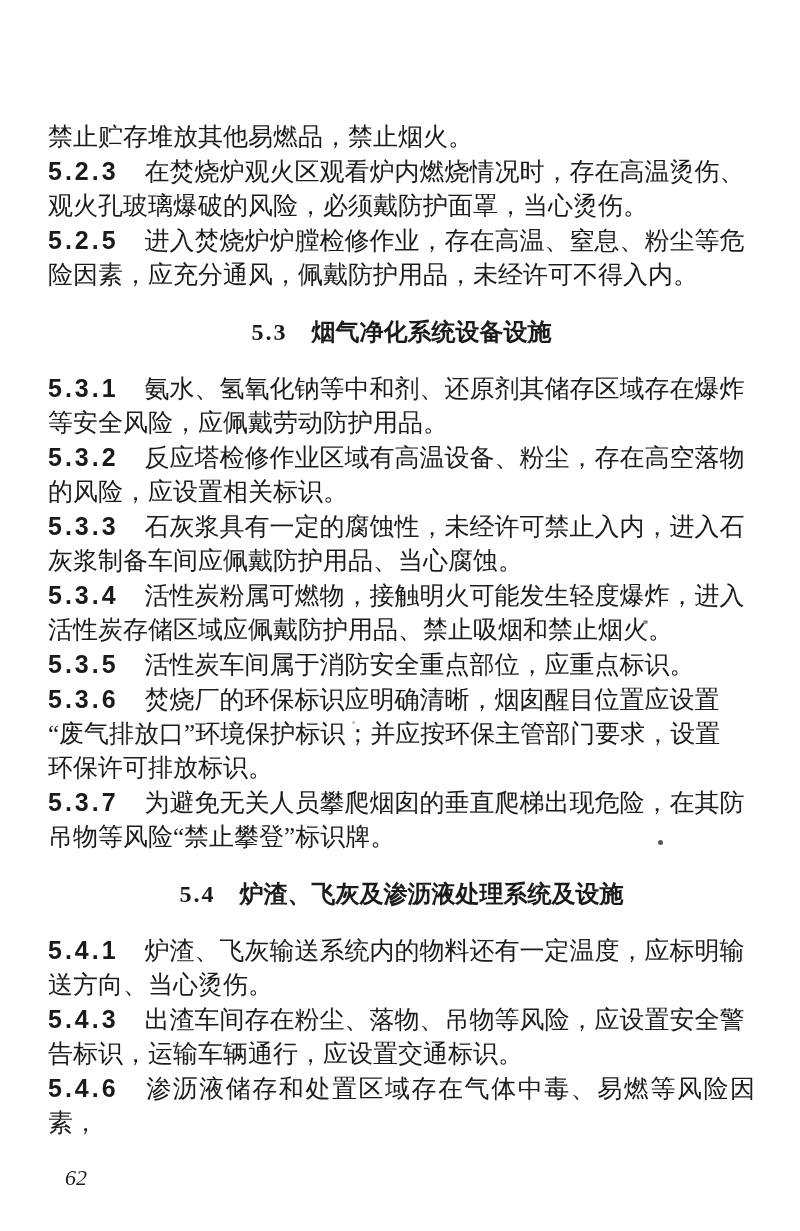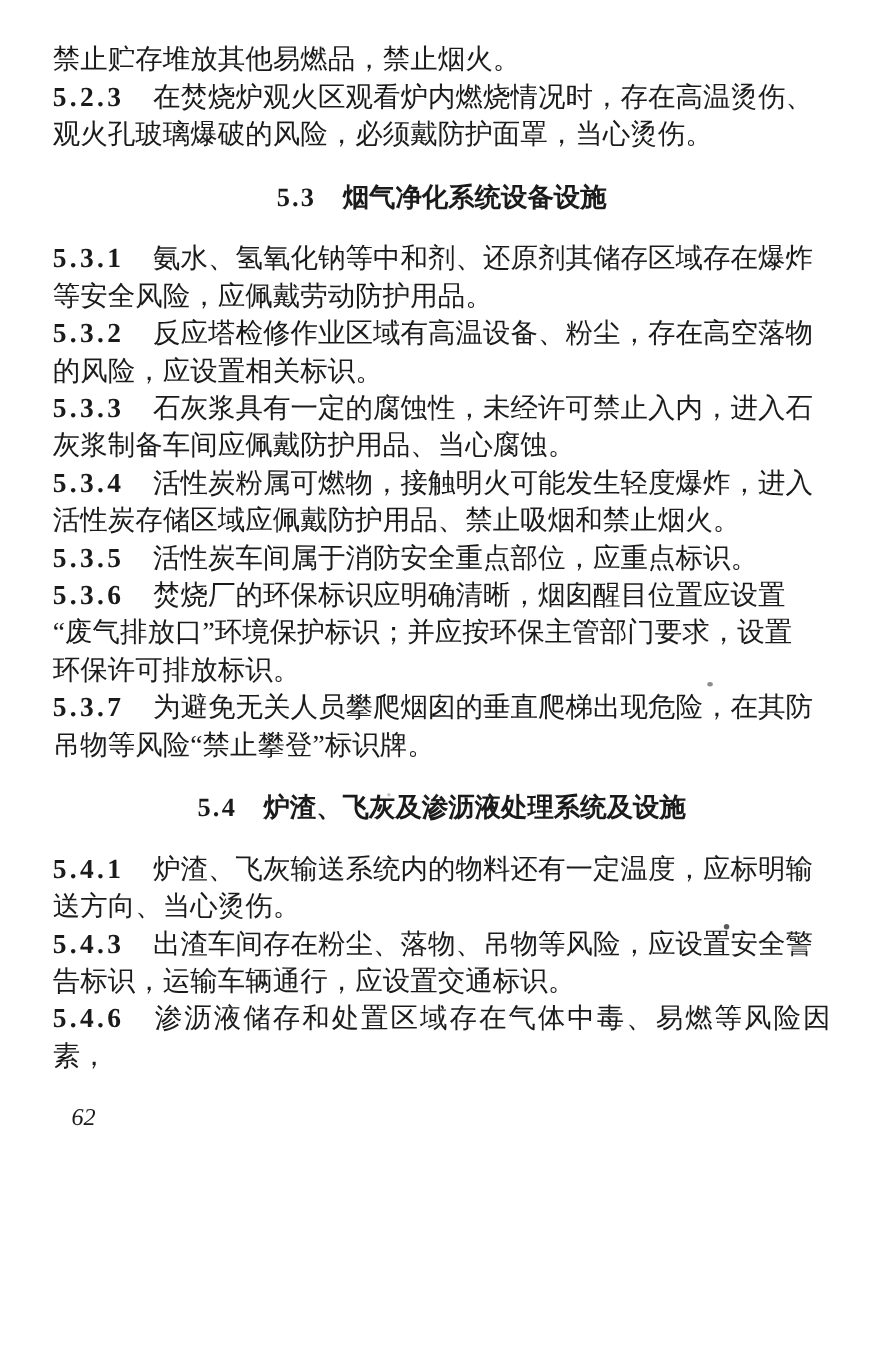--- a/index.html
+++ b/index.html
@@ -5,36 +5,36 @@
   html, body { margin: 0; padding: 0; }
   body {
     width: 800px; height: 1231px;
     background: #ffffff;
     overflow: hidden;
     font-family: "Liberation Serif", "DejaVu Serif", serif;
     color: #1b1b1b;
     position: relative;
   }
   .page {
-    padding: 38px 45px 0 48px;
+    padding: 120px 45px 0 48px;
   }
   .para {
     margin: 0;
     font-size: 25px;
     line-height: 34px;
     text-align: justify;
   }
   .para .txt {
     white-space: pre-line;
   }
   .num {
     font-weight: bold;
     letter-spacing: 3px;
     margin-right: 26px;
-    font-family: Liberation Serif, serif;
+    font-family: Liberation Sans, sans-serif;
   }
   .heading {
     margin: 23px 0 22px 0;
     font-size: 24px;
     line-height: 34px;
     text-align: center;
     font-weight: bold;
     font-family: "Liberation Sans", "DejaVu Sans", sans-serif;
   }
   .heading .hnum {
@@ -59,20 +59,22 @@
 </head>
 <body>
 
 <div class="page">
 
   <p class="para"><span class="txt">禁止贮存堆放其他易燃品，禁止烟火。</span></p>
 
   <p class="para"><span class="num">5.2.3</span><span class="txt">在焚烧炉观火区观看炉内燃烧情况时，存在高温烫伤、
 观火孔玻璃爆破的风险，必须戴防护面罩，当心烫伤。</span></p>
 
+  <p class="para"><span class="num">5.2.5</span><span class="txt">进入焚烧炉炉膛检修作业，存在高温、窒息、粉尘等危
+险因素，应充分通风，佩戴防护用品，未经许可不得入内。</span></p>
 
   <h2 class="heading"><span class="hnum">5.3</span><span>烟气净化系统设备设施</span></h2>
 
   <p class="para"><span class="num">5.3.1</span><span class="txt">氨水、氢氧化钠等中和剂、还原剂其储存区域存在爆炸
 等安全风险，应佩戴劳动防护用品。</span></p>
 
   <p class="para"><span class="num">5.3.2</span><span class="txt">反应塔检修作业区域有高温设备、粉尘，存在高空落物
 的风险，应设置相关标识。</span></p>
 
   <p class="para"><span class="num">5.3.3</span><span class="txt">石灰浆具有一定的腐蚀性，未经许可禁止入内，进入石

